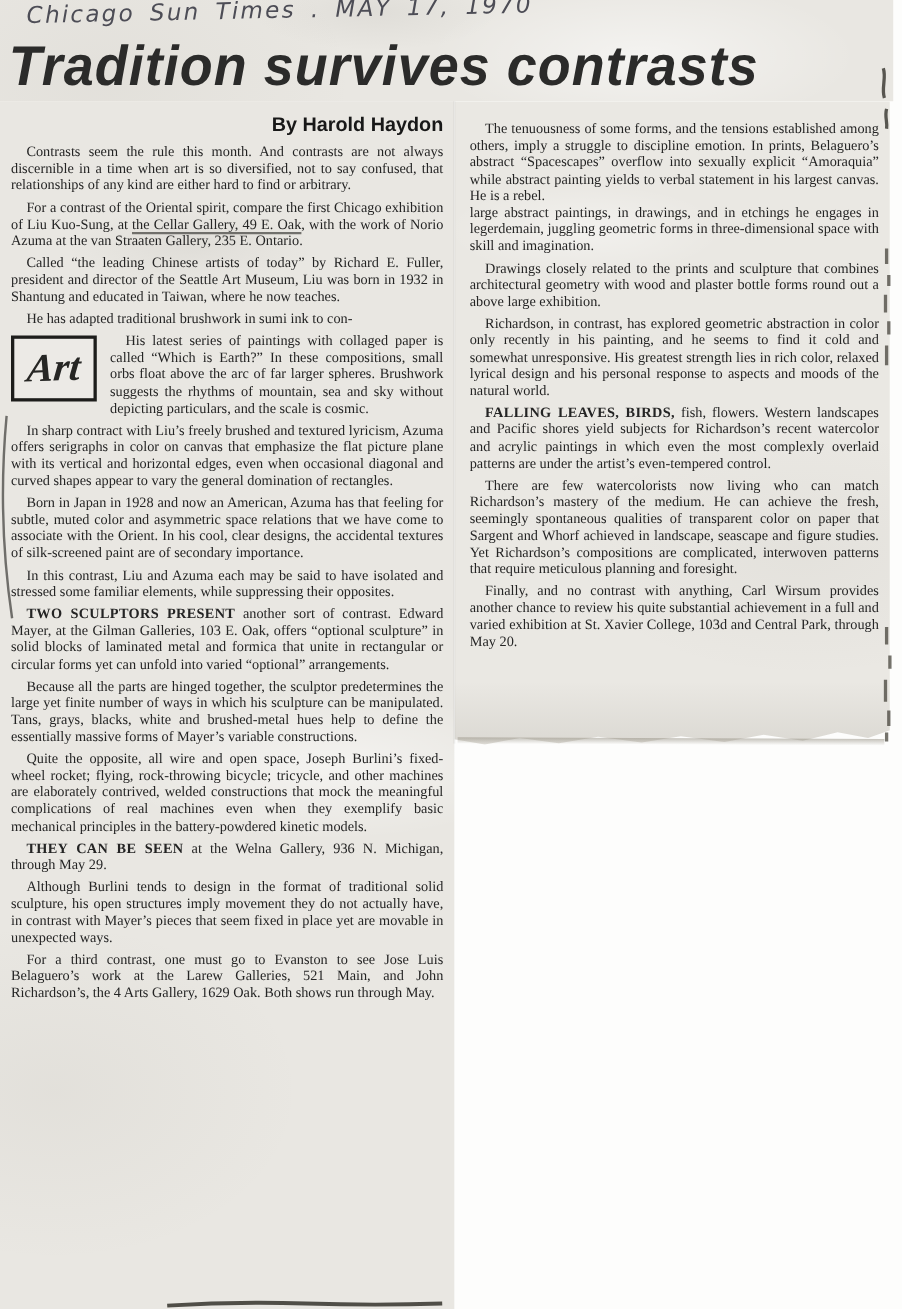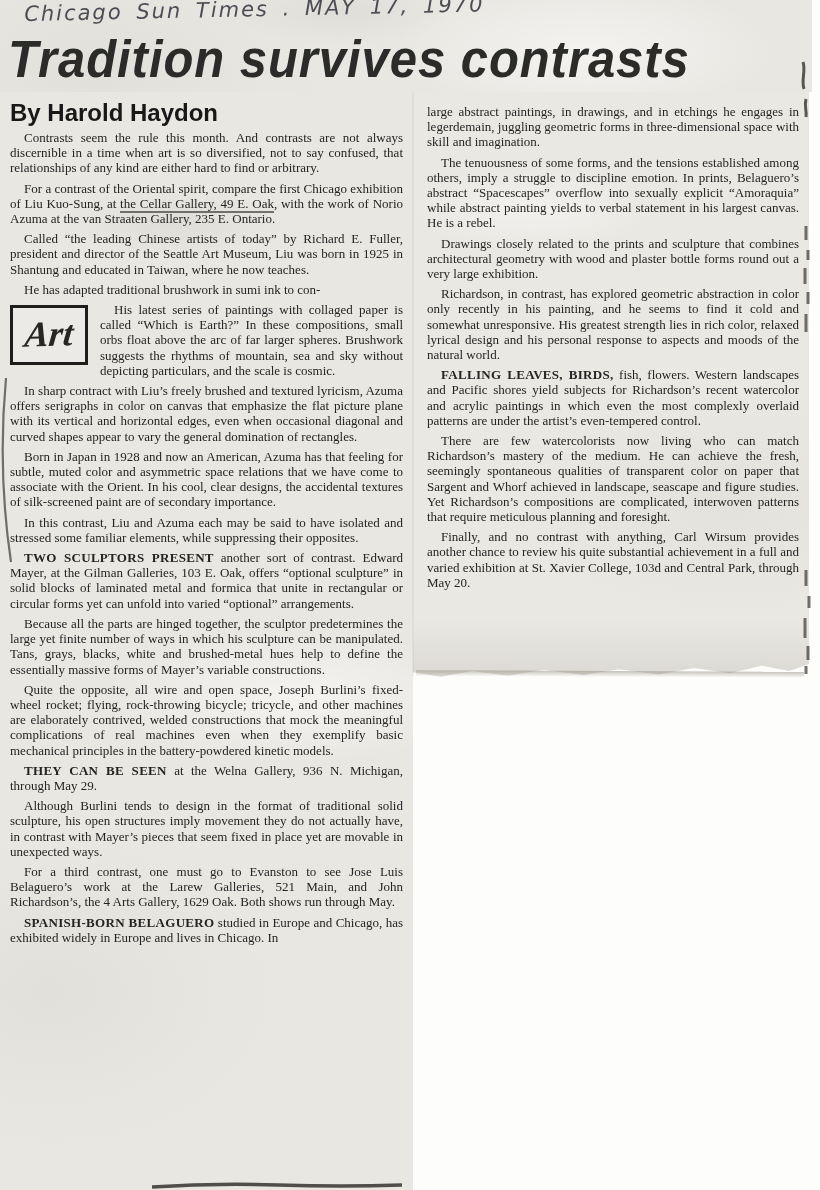--- a/index.html
+++ b/index.html
@@ -38,22 +38,22 @@
   #headline{position:absolute;left:8px;top:30px;width:812px;
     font-family:"Liberation Sans", sans-serif;font-style:italic;font-weight:700;
     font-size:51px;color:#2b2b2a;letter-spacing:1px;white-space:nowrap;
     transform:scaleX(.96);transform-origin:left top;}
 
   .col{position:absolute;top:0;color:#242424;font-size:13px;line-height:15.2px;
     text-align:justify;}
   #left-col{left:10px;top:10px;width:393px;}
   #right-col{left:14px;top:12px;width:372px;}
 
-  .byline{font-family:"Liberation Sans", sans-serif;font-weight:700;font-size:24px;
-    text-align:left;color:#181818;margin:0 0 6px 0;line-height:22px;}
+  .byline{font-family:"Liberation Sans", sans-serif;font-weight:700;font-size:18px;
+    text-align:right;color:#181818;margin:0 0 6px 0;line-height:22px;}
   p.para{margin:5px 0 0 0;text-indent:14px;}
   p.para.first{margin-top:0;}
   p.para.noindent{text-indent:0;}
   .lead{font-weight:700;letter-spacing:.3px;}
   .hand-underline{border-bottom:2px solid rgba(35,35,32,.6);}
 
   #art-box{float:left;width:72px;height:54px;border:3px solid #1d1d1b;
     margin:3px 12px 3px 0;display:flex;align-items:center;justify-content:center;
     background:rgba(255,255,255,.15);}
   #art-box .art-word{font-family:"Liberation Serif", serif;font-style:italic;
@@ -65,46 +65,45 @@
 <body>
 
 <div id="scan">
 
   <div class="paper" id="paper-top"></div>
   <div class="paper" id="paper-left">
     <div class="col" id="left-col">
       <div class="byline">By Harold Haydon</div>
       <p class="para first">Contrasts seem the rule this month. And contrasts are not always discernible in a time when art is so diversified, not to say confused, that relationships of any kind are either hard to find or arbitrary.</p>
       <p class="para"><span>For a contrast of the Oriental spirit, compare the first Chicago exhibition of Liu Kuo-Sung, at </span><span class="hand-underline">the Cellar Gallery, 49 E. Oak</span><span>, with the work of Norio Azuma at the van Straaten Gallery, 235 E. Ontario.</span></p>
-      <p class="para">Called “the leading Chinese artists of today” by Richard E. Fuller, president and director of the Seattle Art Museum, Liu was born in 1925 in Shantung and educated in Taiwan, where he now teaches.</p>
+      <p class="para">Called “the leading Chinese artists of today” by Richard E. Fuller, president and director of the Seattle Art Museum, Liu was born in 1932 in Shantung and educated in Taiwan, where he now teaches.</p>
       <p class="para">He has adapted traditional brushwork in sumi ink to con-</p>
       <div>
         <div id="art-box">
           <span class="art-word">Art</span>
         </div>
         <p class="para">His latest series of paintings with collaged paper is called “Which is Earth?” In these compositions, small orbs float above the arc of far larger spheres. Brushwork suggests the rhythms of mountain, sea and sky without depicting particulars, and the scale is cosmic.</p>
       </div>
       <p class="para">In sharp contract with Liu’s freely brushed and textured lyricism, Azuma offers serigraphs in color on canvas that emphasize the flat picture plane with its vertical and horizontal edges, even when occasional diagonal and curved shapes appear to vary the general domination of rectangles.</p>
       <p class="para">Born in Japan in 1928 and now an American, Azuma has that feeling for subtle, muted color and asymmetric space relations that we have come to associate with the Orient. In his cool, clear designs, the accidental textures of silk-screened paint are of secondary importance.</p>
       <p class="para">In this contrast, Liu and Azuma each may be said to have isolated and stressed some familiar elements, while suppressing their opposites.</p>
       <p class="para"><span class="lead">TWO SCULPTORS PRESENT</span><span> another sort of contrast. Edward Mayer, at the Gilman Galleries, 103 E. Oak, offers “optional sculpture” in solid blocks of laminated metal and formica that unite in rectangular or circular forms yet can unfold into varied “optional” arrangements.</span></p>
       <p class="para">Because all the parts are hinged together, the sculptor predetermines the large yet finite number of ways in which his sculpture can be manipulated. Tans, grays, blacks, white and brushed-metal hues help to define the essentially massive forms of Mayer’s variable constructions.</p>
       <p class="para">Quite the opposite, all wire and open space, Joseph Burlini’s fixed-wheel rocket; flying, rock-throwing bicycle; tricycle, and other machines are elaborately contrived, welded constructions that mock the meaningful complications of real machines even when they exemplify basic mechanical principles in the battery-powdered kinetic models.</p>
       <p class="para"><span class="lead">THEY CAN BE SEEN</span><span> at the Welna Gallery, 936 N. Michigan, through May 29.</span></p>
       <p class="para">Although Burlini tends to design in the format of traditional solid sculpture, his open structures imply movement they do not actually have, in contrast with Mayer’s pieces that seem fixed in place yet are movable in unexpected ways.</p>
       <p class="para">For a third contrast, one must go to Evanston to see Jose Luis Belaguero’s work at the Larew Galleries, 521 Main, and John Richardson’s, the 4 Arts Gallery, 1629 Oak. Both shows run through May.</p>
-      <p class="para"><span class="lead">SPANISH-BORN BELAGUERO</span><span> studied in Europe and Chicago, has exhibited widely in Europe and lives in Chicago. In</span></p>
     </div>
   </div>
 
   <div class="paper" id="paper-right">
     <div class="col" id="right-col">
+      <p class="para">The tenuousness of some forms, and the tensions established among others, imply a struggle to discipline emotion. In prints, Belaguero’s abstract “Spacescapes” overflow into sexually explicit “Amoraquia” while abstract painting yields to verbal statement in his largest canvas. He is a rebel.</p>
       <p class="para first noindent">large abstract paintings, in drawings, and in etchings he engages in legerdemain, juggling geometric forms in three-dimensional space with skill and imagination.</p>
-      <p class="para">The tenuousness of some forms, and the tensions established among others, imply a struggle to discipline emotion. In prints, Belaguero’s abstract “Spacescapes” overflow into sexually explicit “Amoraquia” while abstract painting yields to verbal statement in his largest canvas. He is a rebel.</p>
-      <p class="para">Drawings closely related to the prints and sculpture that combines architectural geometry with wood and plaster bottle forms round out a very large exhibition.</p>
+      <p class="para">Drawings closely related to the prints and sculpture that combines architectural geometry with wood and plaster bottle forms round out a above large exhibition.</p>
       <p class="para">Richardson, in contrast, has explored geometric abstraction in color only recently in his painting, and he seems to find it cold and somewhat unresponsive. His greatest strength lies in rich color, relaxed lyrical design and his personal response to aspects and moods of the natural world.</p>
       <p class="para"><span class="lead">FALLING LEAVES, BIRDS,</span><span> fish, flowers. Western landscapes and Pacific shores yield subjects for Richardson’s recent watercolor and acrylic paintings in which even the most complexly overlaid patterns are under the artist’s even-tempered control.</span></p>
       <p class="para">There are few watercolorists now living who can match Richardson’s mastery of the medium. He can achieve the fresh, seemingly spontaneous qualities of transparent color on paper that Sargent and Whorf achieved in landscape, seascape and figure studies. Yet Richardson’s compositions are complicated, interwoven patterns that require meticulous planning and foresight.</p>
       <p class="para">Finally, and no contrast with anything, Carl Wirsum provides another chance to review his quite substantial achievement in a full and varied exhibition at St. Xavier College, 103d and Central Park, through May 20.</p>
     </div>
   </div>
 
   <div id="torn-shadow"></div>
   <div id="gutter-crease"></div>
 

